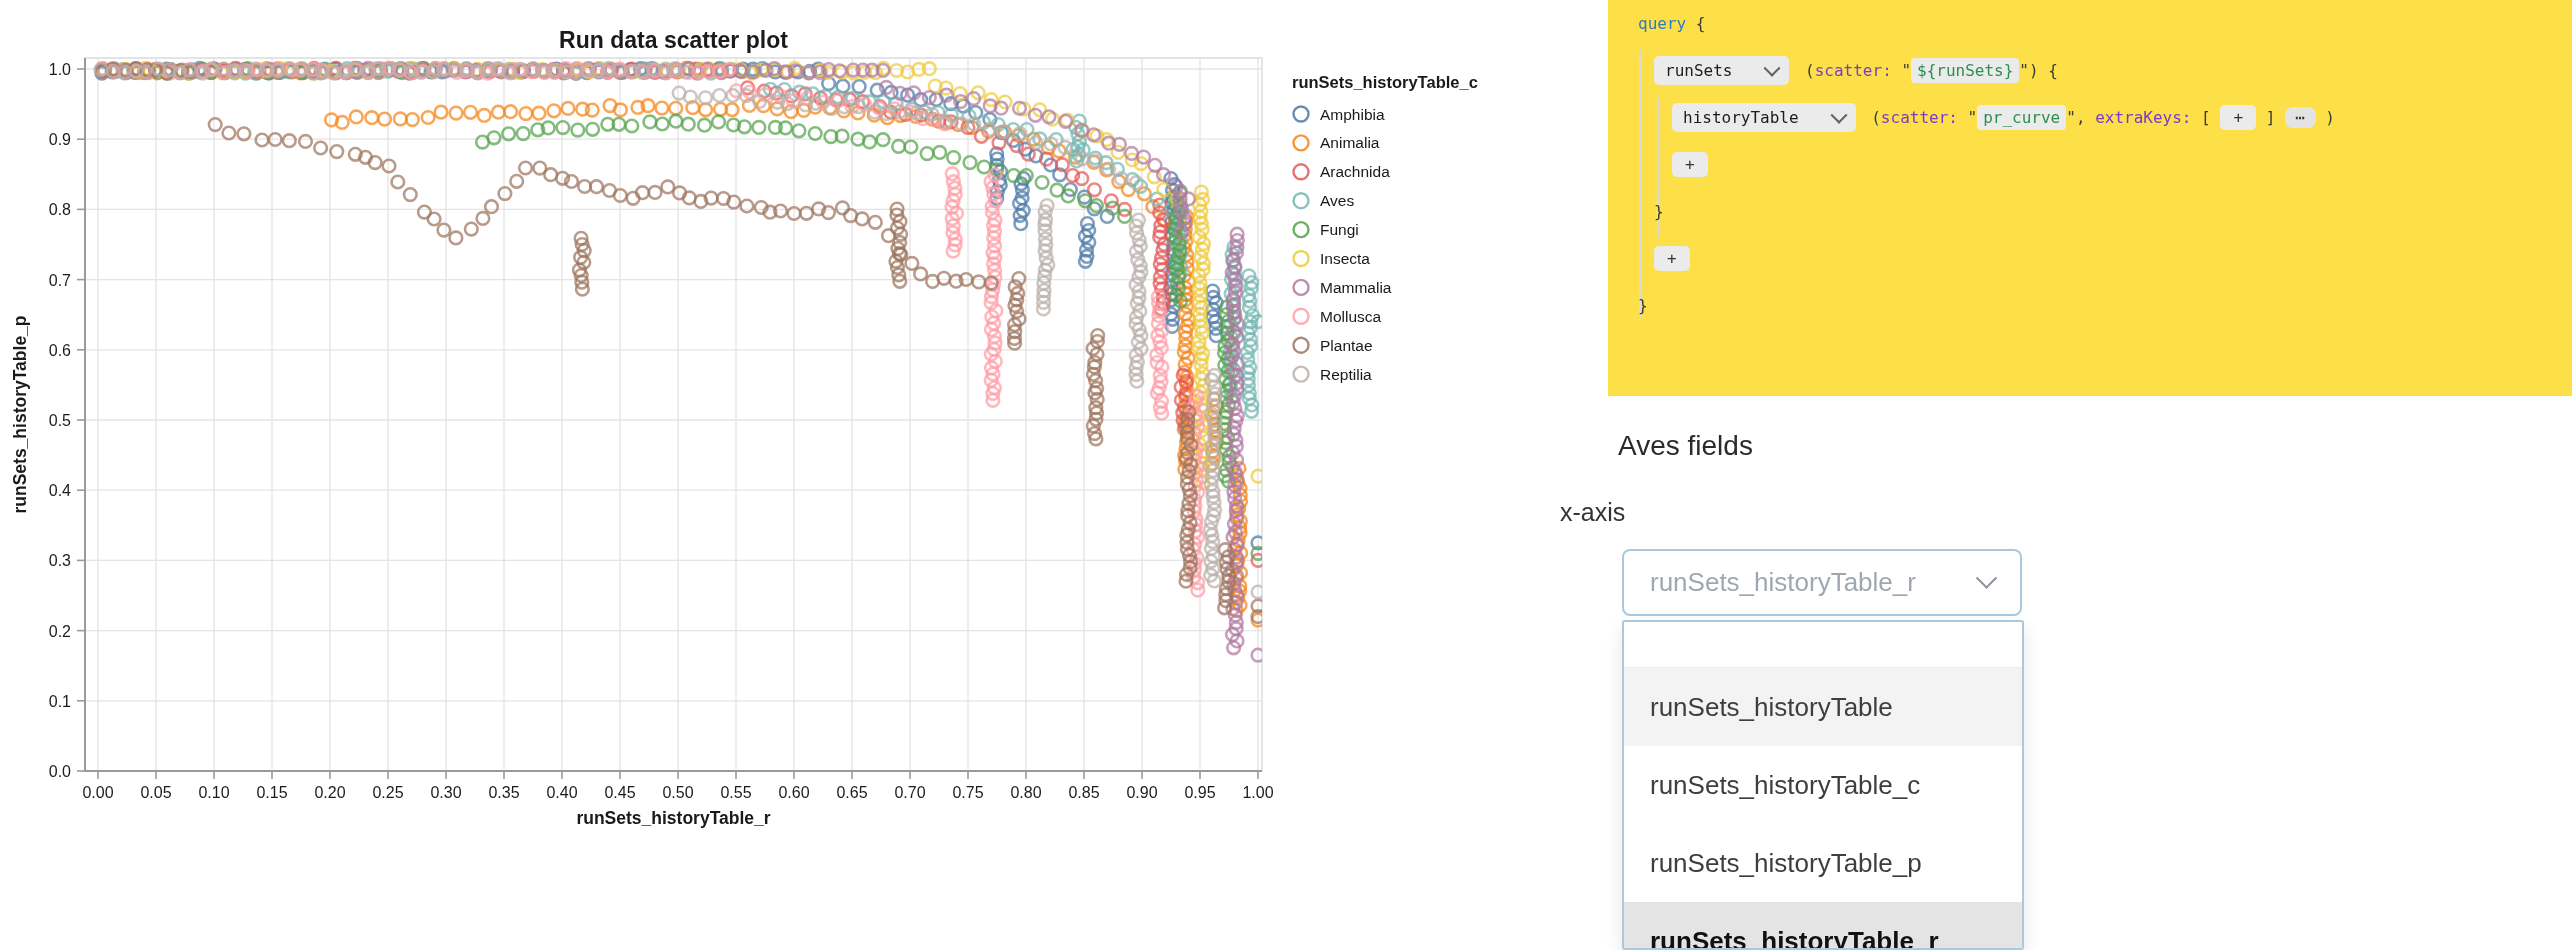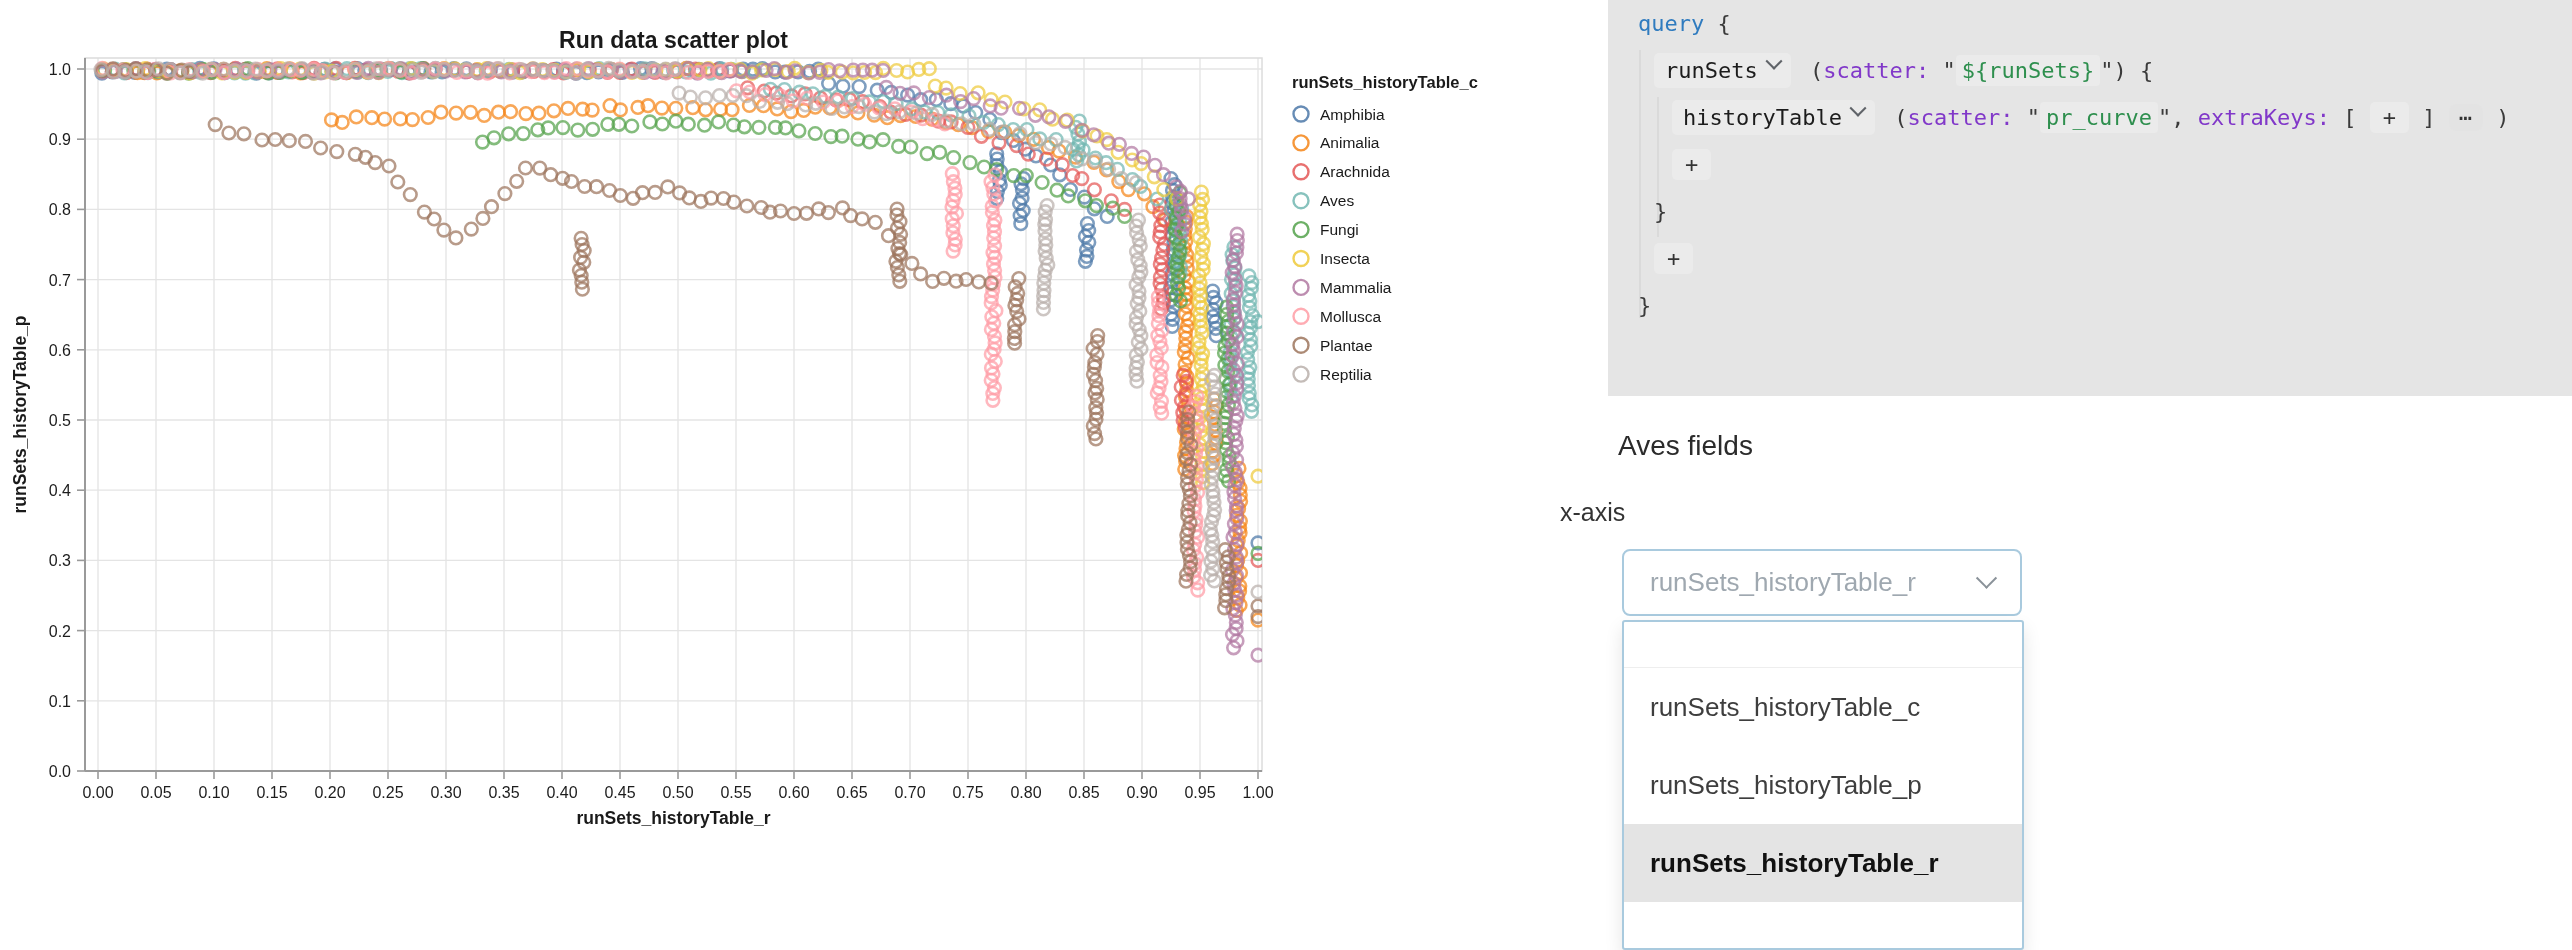--- a/index.html
+++ b/index.html
@@ -1,31 +1,31 @@
 <!DOCTYPE html>
 <html><head>
 <meta charset="utf-8">
 <style>
   html,body{margin:0;padding:0;background:#fff;}
   .stage{position:relative;width:2572px;height:950px;background:#ffffff;overflow:hidden;
          font-family:"Liberation Sans",sans-serif;}
   svg{font-family:"Liberation Sans",sans-serif;}
 
   
-  .code-panel{position:absolute;left:1608px;top:0;width:964px;height:396px;background:#e5e5e5;
-              font-family:"DejaVu Sans Mono",monospace;font-size:22px;color:#333;overflow:hidden;}
+  .code-panel{position:absolute;left:1608px;top:0;width:964px;height:396px;background:#fde047;
+              font-family:"DejaVu Sans Mono",monospace;font-size:16px;color:#333;overflow:hidden;}
   .code-line{display:flex;align-items:center;height:47px;position:relative;}
   .ind0{padding-left:30px;} .ind1{padding-left:46px;} .ind2{padding-left:64px;}
   .tok{white-space:pre;}
   .kw{color:#2f7bbf;}
   .arg{color:#8138c9;}
   .grn{color:#2e8f4e;}
   .pun{color:#3a3a3a;}
-  .chip{display:inline-flex;align-items:flex-start;background:#ebebeb;border-radius:5px;
-        padding:5px 11px;color:#1c1c1c;margin-right:6px;}
+  .chip{display:inline-flex;align-items:center;background:#ebebeb;border-radius:5px;
+        padding:5px 11px;color:#1c1c1c;margin-right:6px;gap:24px;}
   .chip .caret{margin-left:10px;}
   .caret{width:10px;height:10px;border-right:2.5px solid #5f6368;border-bottom:2.5px solid #5f6368;
          transform:rotate(45deg) translate(-2px,-2px);display:inline-block;}
   .hl{background:#ebebeb;border-radius:4px;padding:3px 6px;}
   .plus-chip{display:inline-block;background:#ebebeb;border-radius:5px;padding:3px 13px;color:#333;}
   .more-chip{display:inline-block;background:#e3e3e3;border-radius:8px;padding:1px 10px;color:#333;
              letter-spacing:1px;}
   .guide{position:absolute;width:2px;background:#dadada;}
   .guide1{left:31px;top:50px;height:268px;}
   .guide2{left:49px;top:97px;height:140px;}
@@ -1795,18 +1795,19 @@
   <div class="vega-heading">Aves fields</div>
   <div class="xaxis-label">x-axis</div>
 
   <div class="select">
     <span class="value">runSets_historyTable_r</span>
     <span class="chev"></span>
   </div>
 
   <div class="dropdown">
     <div class="dd-search"></div>
+    <div class="dd-row hovered">runSets_historyTable</div>
     <div class="dd-row">runSets_historyTable_c</div>
     <div class="dd-row">runSets_historyTable_p</div>
     <div class="dd-row selected">runSets_historyTable_r</div>
   </div>
 
 </div>
 
 </body></html>

